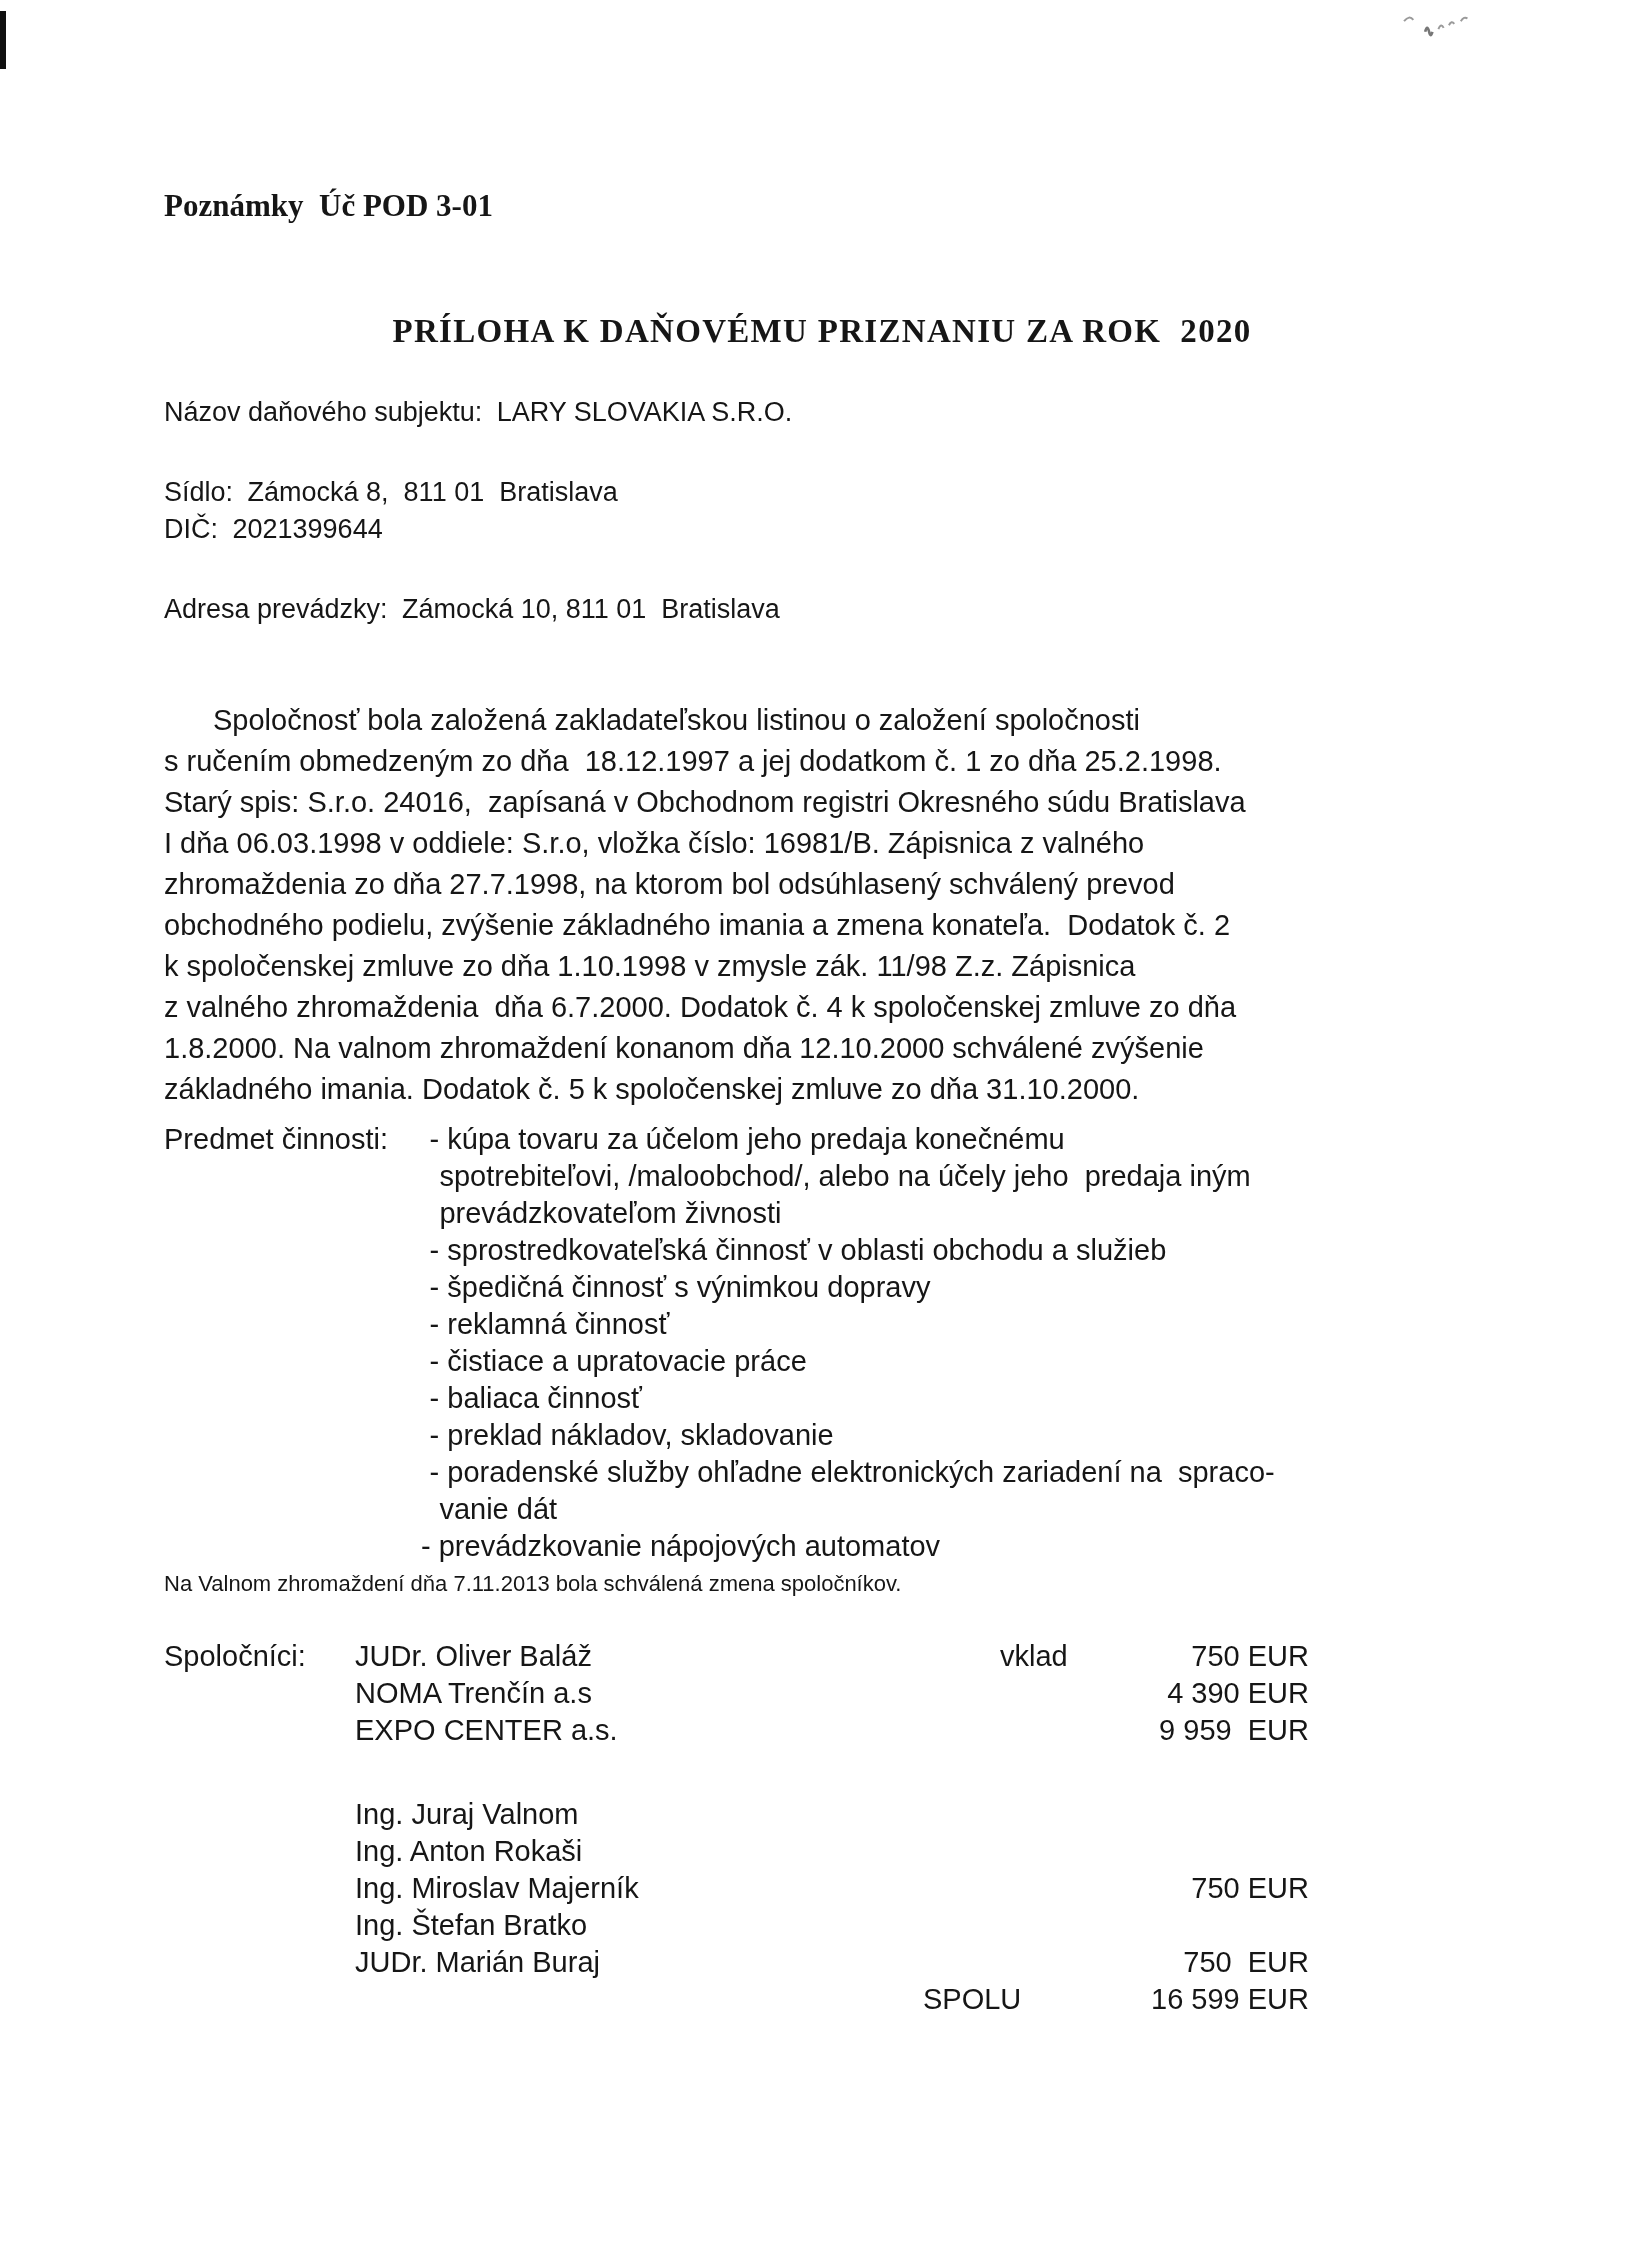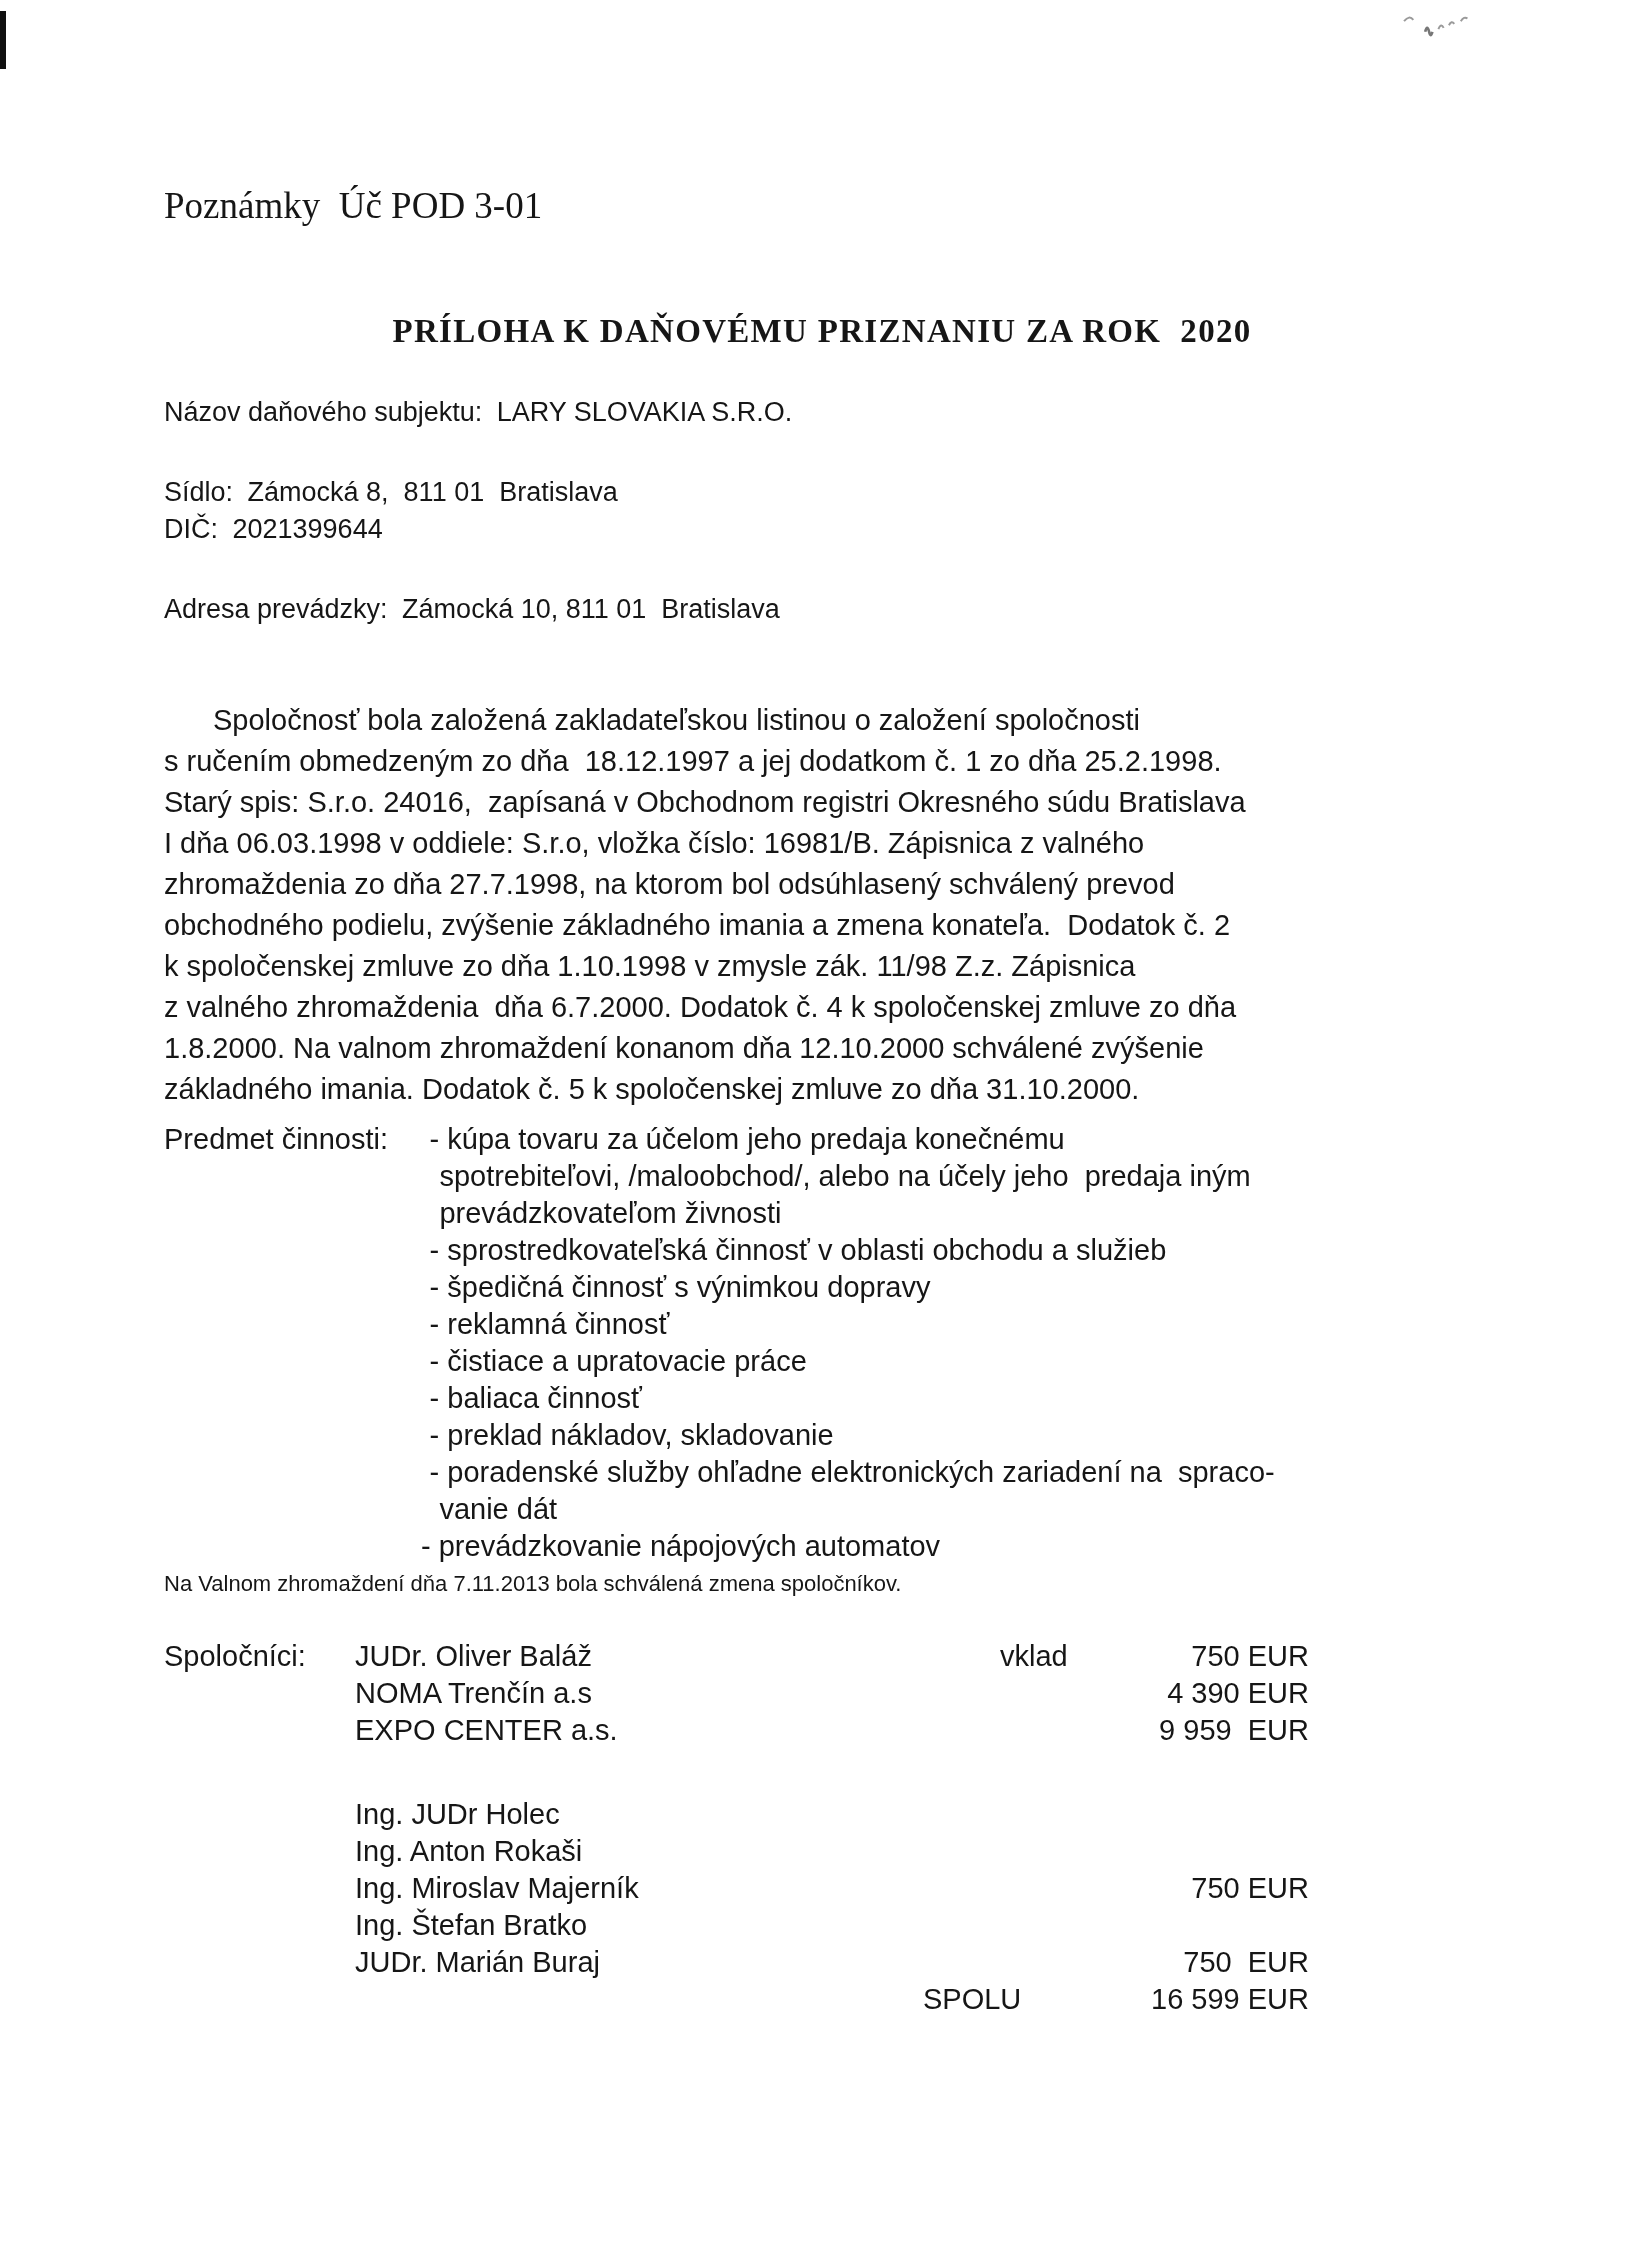--- a/index.html
+++ b/index.html
@@ -25,22 +25,22 @@
     position: absolute; left: 0; top: 10.5px; width: 6px; height: 58px;
     background: #101010;
   }
   .pen-mark {
     position: absolute; left: 1400px; top: 12px; width: 86px; height: 33px;
     color: #8a8a8a;
   }
 
   .form-code {
     font-family: "Liberation Serif", "DejaVu Serif", serif;
-    font-weight: 400;
-    font-size: 37px;
+    font-weight: 700;
+    font-size: 31px;
     line-height: 34px;
   }
   .title {
     font-family: "Liberation Serif", "DejaVu Serif", serif;
     font-weight: 700;
     font-size: 33px;
     line-height: 39px;
     text-align: center;
     letter-spacing: 1.3px;
     margin-top: 89px;
@@ -161,21 +161,21 @@
         <span class="pmid" data-bind="partners.rows.1.mid"></span>
         <span class="pamt" data-bind="partners.rows.1.amount">4 390 EUR</span>
       </div>
       <div class="prow">
         <span class="pname" data-bind="partners.rows.2.name">EXPO CENTER a.s.</span>
         <span class="pmid" data-bind="partners.rows.2.mid"></span>
         <span class="pamt" data-bind="partners.rows.2.amount">9 959  EUR</span>
       </div>
 
       <div class="prow group-gap">
-        <span class="pname" data-bind="partners.rows.3.name">Ing. JUDr Holec</span>
+        <span class="pname" data-bind="partners.rows.3.name">Ing. Juraj Valnom</span>
         <span class="pmid" data-bind="partners.rows.3.mid"></span>
         <span class="pamt" data-bind="partners.rows.3.amount"></span>
       </div>
       <div class="prow">
         <span class="pname" data-bind="partners.rows.4.name">Ing. Anton Rokaši</span>
         <span class="pmid" data-bind="partners.rows.4.mid"></span>
         <span class="pamt" data-bind="partners.rows.4.amount"></span>
       </div>
       <div class="prow">
         <span class="pname" data-bind="partners.rows.5.name">Ing. Miroslav Majerník</span>

